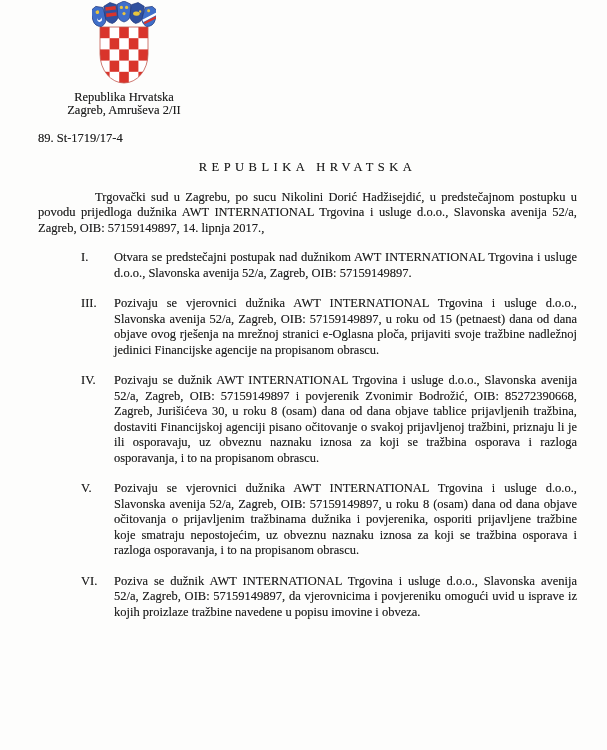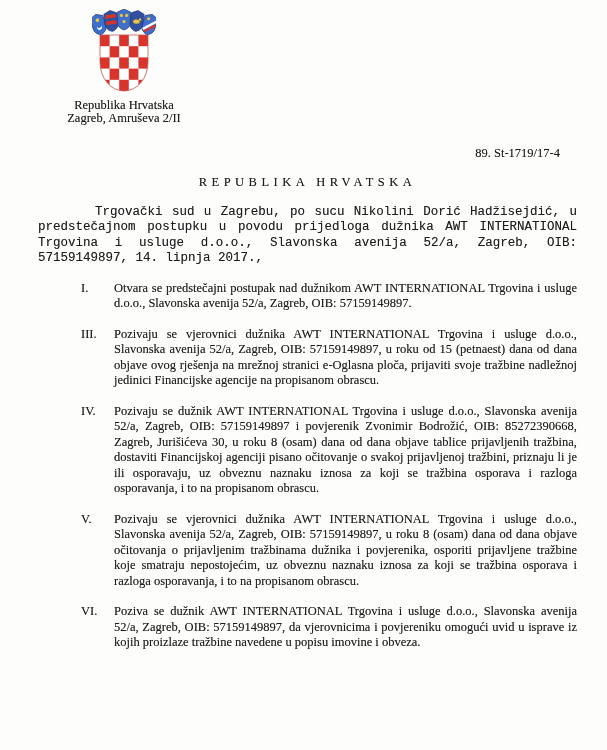--- a/index.html
+++ b/index.html
@@ -6,38 +6,37 @@
   html,body { width:607px; height:750px; }
   body {
     background:#ffffff;
     font-family:"Liberation Serif", serif;
     color:#1e1e1e;
   }
   .page {
     position:relative;
     width:607px; height:750px;
     background:#fdfdfc;
-    padding:9px 30px 0 38px;
+    padding:1px 30px 0 38px;
     overflow:hidden;
     text-shadow:0 0 0.4px rgba(20,20,20,0.45);
   }
   .letterhead {
     width:190px;
     margin-left:-9px;
     text-align:center;
   }
   .coat { display:inline-block; line-height:0; }
   .inst-line {
     font-size:12.5px;
     line-height:13.3px;
     white-space:nowrap;
   }
   .case-number {
-    margin-top:21px;
-    text-align:right;
+    margin-top:14px;
     padding-right:17px;
     font-size:12.5px;
     line-height:13px;
   }
   .doc-title {
     margin-top:16px;
     text-align:center;
     font-size:12.5px;
     line-height:13px;
     letter-spacing:4.5px;
@@ -50,21 +49,20 @@
     line-height:13px;
     letter-spacing:4.5px;
     white-space:nowrap;
   }
   .intro {
     margin-top:16px;
     font-size:12.5px;
     line-height:15.5px;
     text-align:justify;
     text-indent:57px;
-    font-family:Liberation Mono, monospace;
   }
   .resolved {
     margin-top:13px;
     text-align:center;
     font-size:12.5px;
     line-height:13px;
     letter-spacing:3px;
     word-spacing:9px;
     white-space:nowrap;
   }

